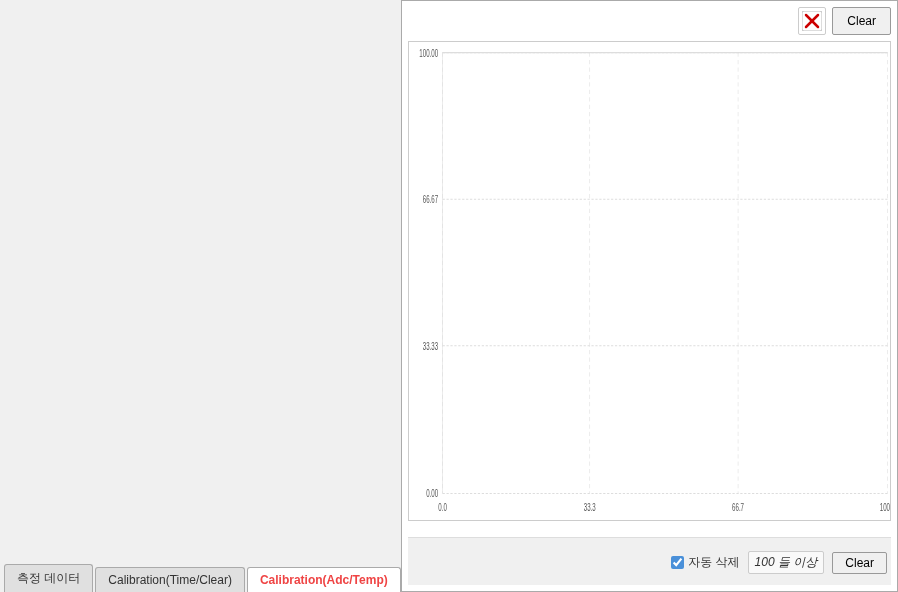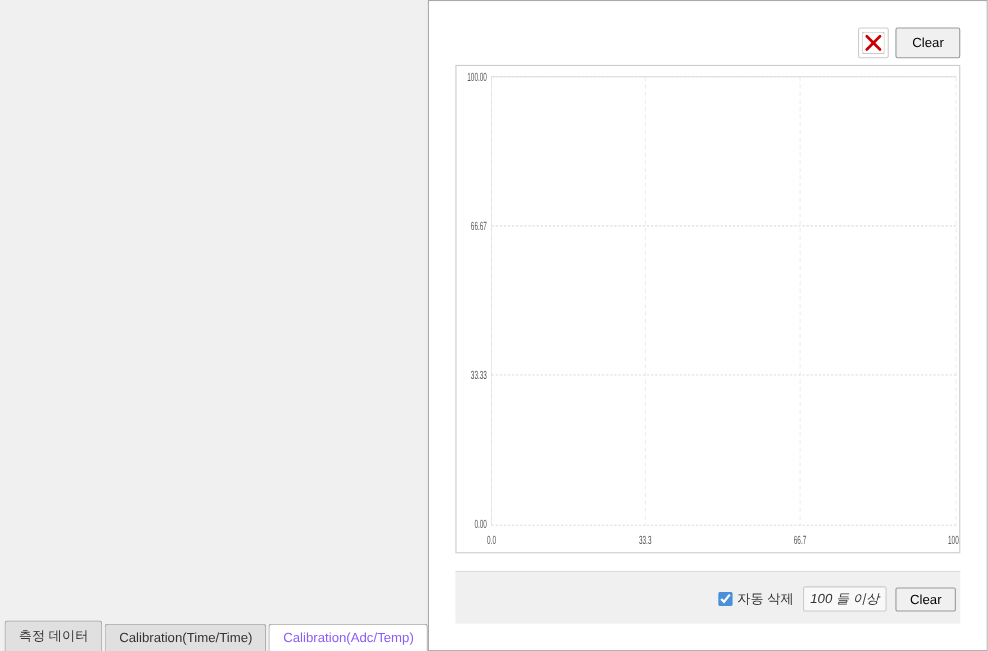--- a/index.html
+++ b/index.html
@@ -35,31 +35,31 @@
       border-bottom: none;
       cursor: pointer;
       font-size: 12px;
       color: #333;
       border-radius: 3px 3px 0 0;
       white-space: nowrap;
     }
     .tab.active {
       background: #ffffff;
       border-color: #aaa;
-      font-weight: normal;
-      color: #8b5cf6;
+      font-weight: bold;
+      color: #ef4444;
     }
     
     .main-panel {
       flex: 1;
       background: #ffffff;
       border: 1px solid #aaa;
       display: flex;
       flex-direction: column;
-      padding: 24px;
+      padding: 6px;
     }
     
     .toolbar-row {
       display: flex;
       flex-direction: row;
       justify-content: flex-end;
       align-items: center;
       margin-bottom: 6px;
       gap: 6px;
     }
@@ -137,21 +137,21 @@
       border-radius: 2px;
     }
   </style>
 </head>
 <body>
 
 <div class="app-container">
 
   <div class="tab-bar">
     <div class="tab">측정 데이터</div>
-    <div class="tab">Calibration(Time/Time)</div>
+    <div class="tab">Calibration(Time/Clear)</div>
     <div class="tab active">Calibration(Adc/Temp)</div>
   </div>
 
   <div class="main-panel">
 
     <div class="toolbar-row">
       <div class="close-btn">
         <svg viewBox="0 0 20 20" xmlns="http://www.w3.org/2000/svg">
           <rect width="20" height="20" rx="2" fill="#fff" stroke="#bbb"></rect>
           <line x1="4" y1="4" x2="16" y2="16" stroke="#cc0000" stroke-width="2.5" stroke-linecap="round"></line>

